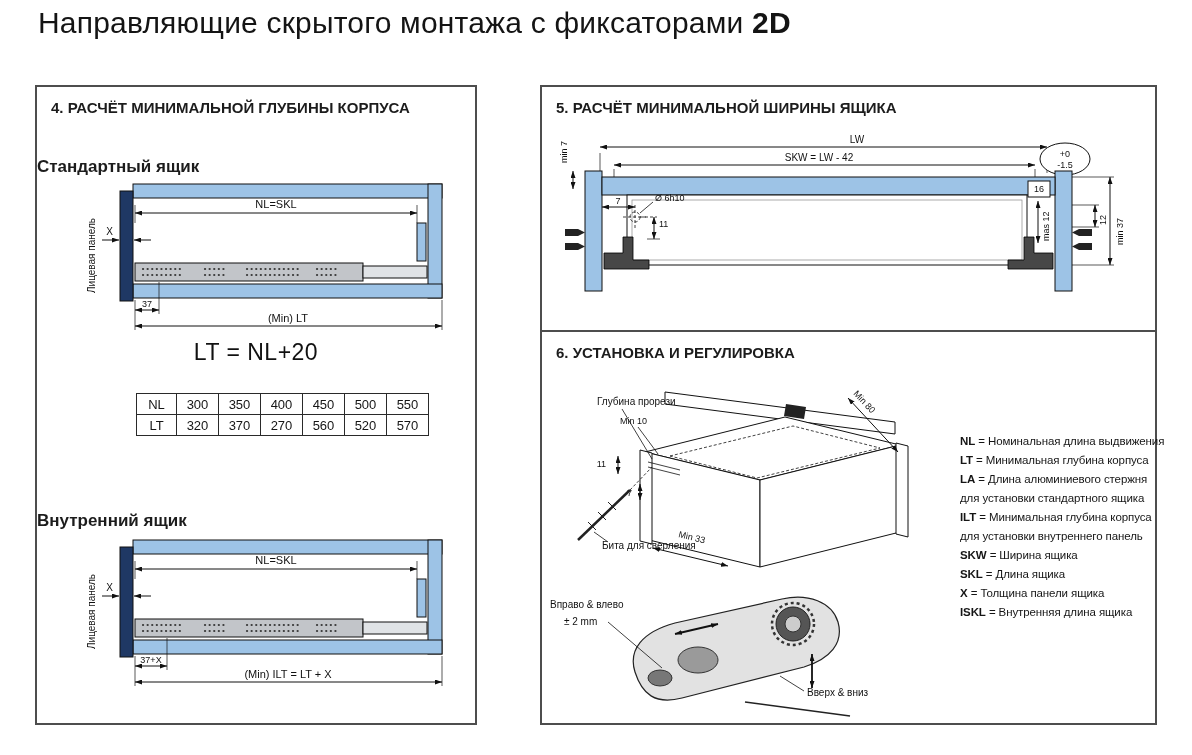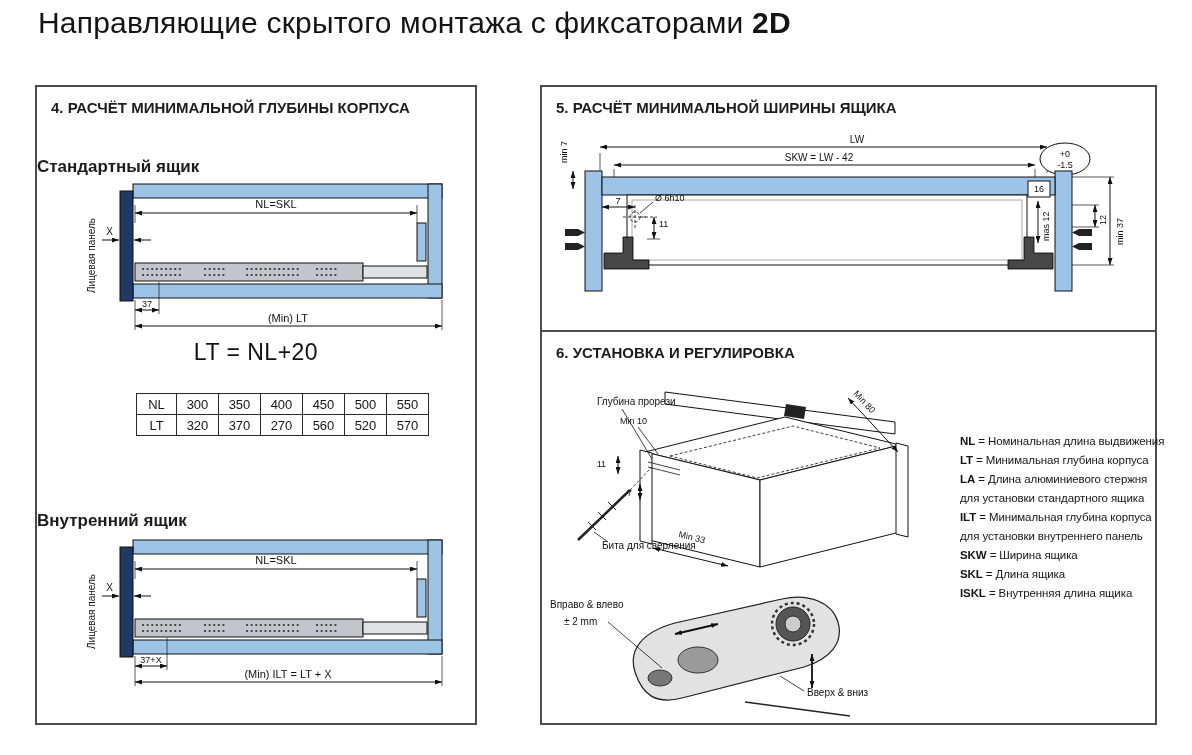--- a/index.html
+++ b/index.html
@@ -354,18 +354,19 @@
     <div class="legend">
       <div class="legend-items">
         <div class="legend-item"><b>NL</b> <span>= Номинальная длина выдвижения</span></div>
         <div class="legend-item"><b>LT</b> <span>= Минимальная глубина корпуса</span></div>
         <div class="legend-item"><b>LA</b> <span>= Длина алюминиевого стержня</span></div>
         <div class="legend-item"><b></b> <span>для установки стандартного ящика</span></div>
         <div class="legend-item"><b>ILT</b> <span>= Минимальная глубина корпуса</span></div>
         <div class="legend-item"><b></b> <span>для установки внутреннего панель</span></div>
         <div class="legend-item"><b>SKW</b> <span>= Ширина ящика</span></div>
         <div class="legend-item"><b>SKL</b> <span>= Длина ящика</span></div>
+        <div class="legend-item"><b>X</b> <span>= Толщина панели ящика</span></div>
         <div class="legend-item"><b>ISKL</b> <span>= Внутренняя длина ящика</span></div>
       </div>
     </div>
   </section>
 
 </div>
 
 </body></html>

